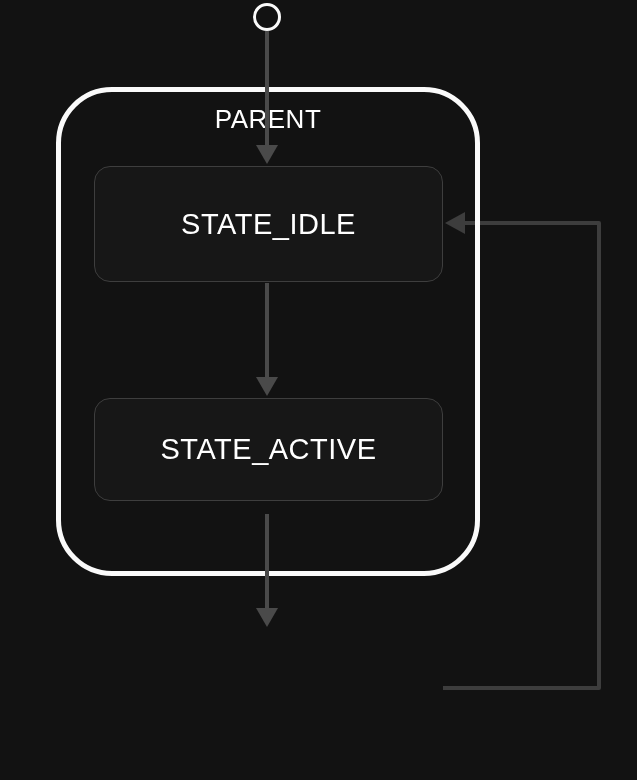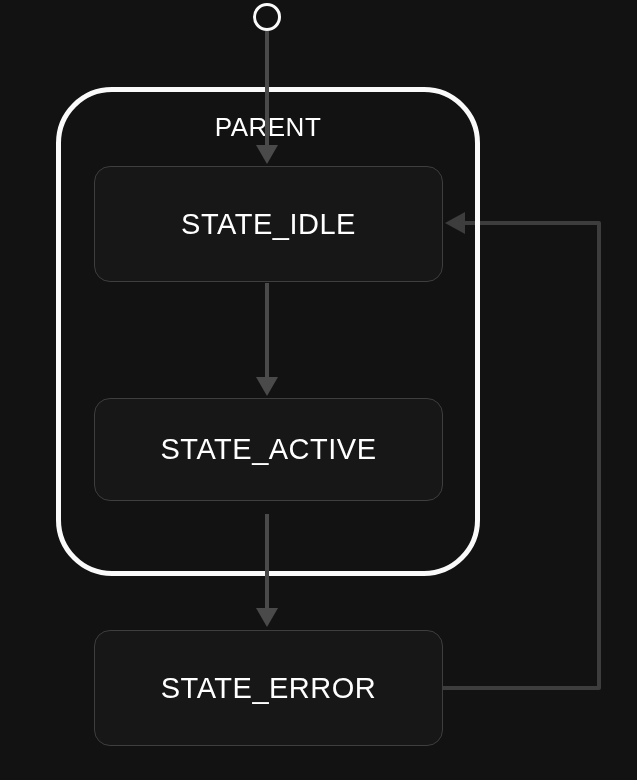--- a/index.html
+++ b/index.html
@@ -34,21 +34,21 @@
     box-sizing: border-box;
     border: 5px solid var(--parent-border, #fafafa);
     border-radius: 56px;
     background: transparent;
     z-index: 2;
   }
   .parent-label {
     position: absolute;
     left: 0;
     right: 0;
-    top: 20px;
+    top: 12px;
     text-align: center;
     font-size: 26px;
     letter-spacing: 0.5px;
     color: var(--text, #ffffff);
     z-index: 5;
   }
   .state-node {
     position: absolute;
     left: 94px;
     width: 349px;
@@ -94,23 +94,20 @@
   </div>
 
   <div class="state-node" id="node-idle">
     <span class="state-label">STATE_IDLE</span>
   </div>
 
   <div class="state-node" id="node-active">
     <span class="state-label">STATE_ACTIVE</span>
   </div>
 
-  <div class="state-node" id="node-error">
-    <span class="state-label">STATE_ERROR</span>
-  </div>
 
   <svg class="layer over" viewBox="0 0 637 780">
     <circle class="start-ring" cx="267" cy="17" r="12.5"></circle>
 
     <g>
       <path class="flow" d="M267 31 V146"></path>
       <polygon class="flow-head" points="256,145 278,145 267,164"></polygon>
     </g>
 
     <g>

